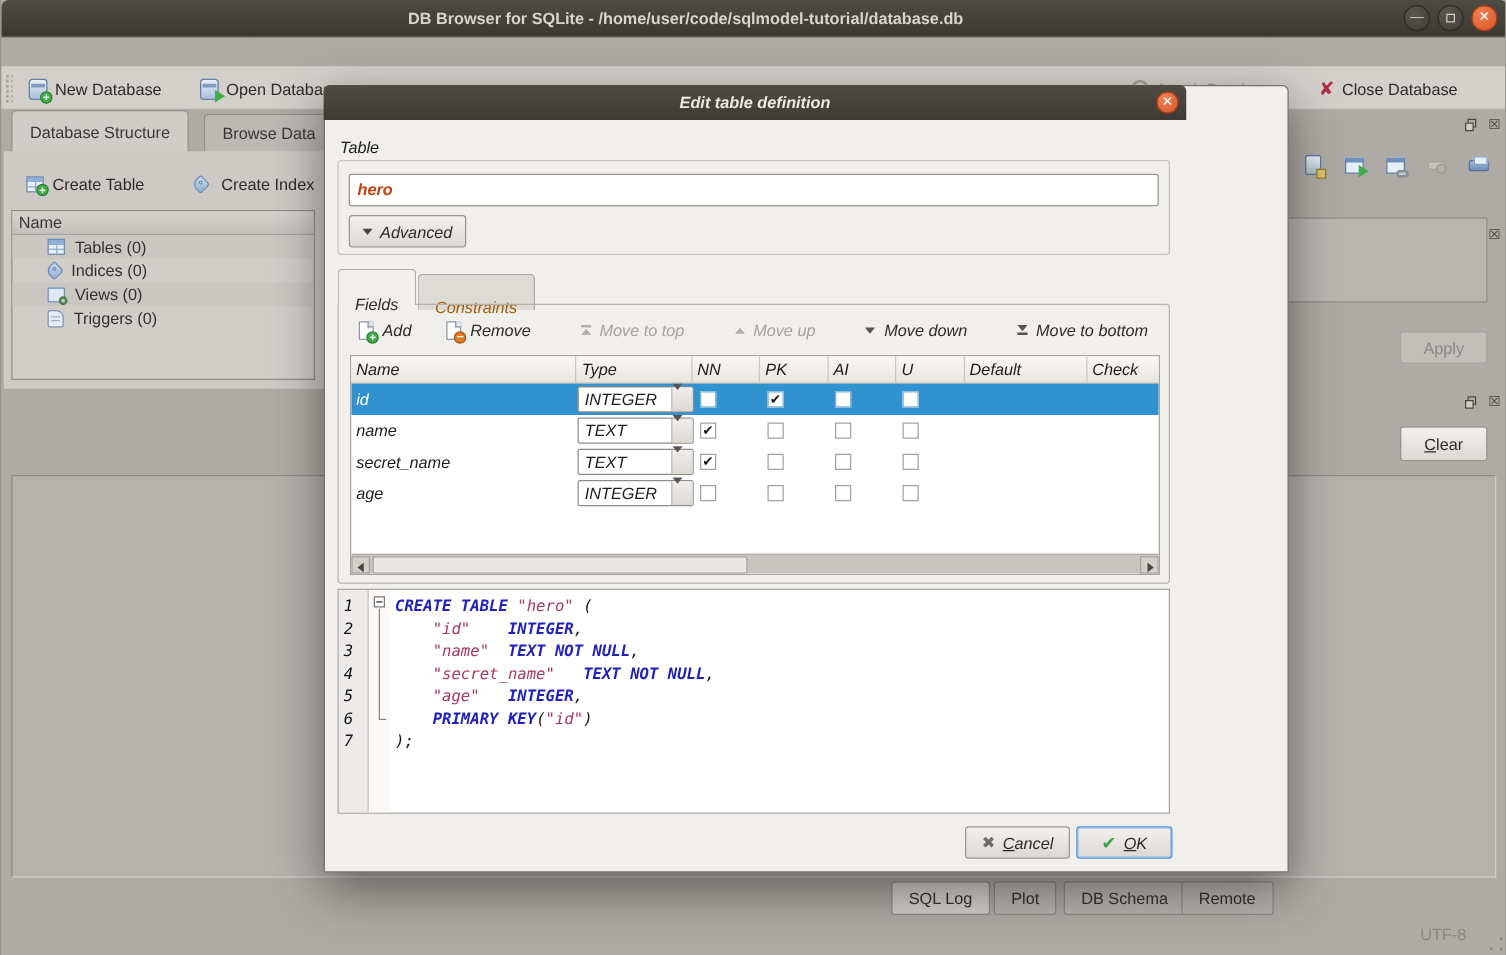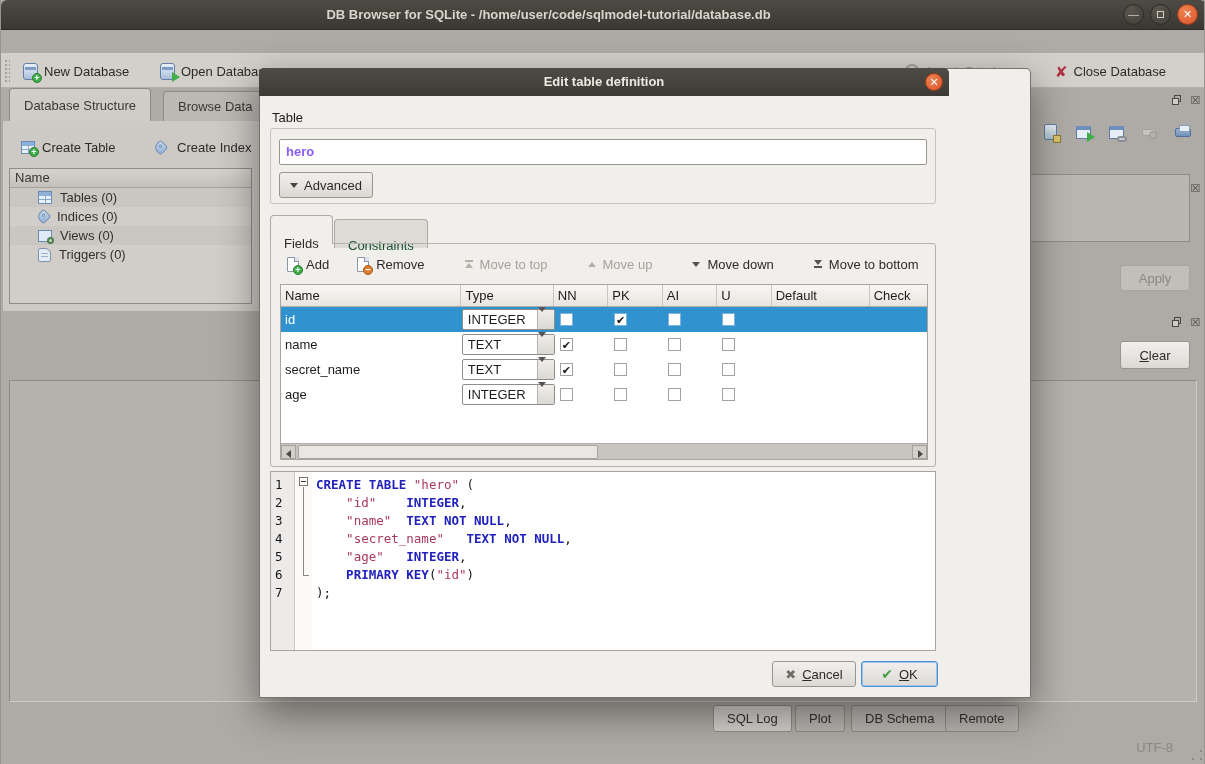--- a/index.html
+++ b/index.html
@@ -115,39 +115,39 @@
   .btab { position:absolute; top:705px; height:27px; line-height:25px; padding:0 13px;
     border:1px solid #8e8a86; border-radius:3px; background:#b7b3af; color:#33312d; }
   .btab.active { background:#d2ceca; }
   .statusbar { position:absolute; left:0; top:732px; width:1205px; height:32px; }
   .status-enc { position:absolute; right:33px; top:8px; color:#8b8781; }
   .grip { position:absolute; right:4px; bottom:4px; width:2px; height:2px; background:#8b8781;
     box-shadow:8px 0 #8b8781, 8px -8px #8b8781, 0 -8px #8b8781, -8px 0 #8b8781, 0 8px 0 transparent; }
 
   
   .dialog { position:absolute; left:258px; top:68px; width:772px; height:630px; background:#f1efec;
-    border:1px solid #76726c; border-radius:5px 5px 0 0; box-shadow:0 14px 40px rgba(0,0,0,.45); }
+    border:1px solid #76726c; border-radius:5px 5px 0 0; box-shadow:0 14px 40px rgba(0,0,0,.45);font-style:italic; }
   .dlg-titlebar { position:absolute; left:-1px; top:-1px; width:690px; height:28px;
     background:linear-gradient(#4f4c46,#3d3a35); border-radius:5px 5px 0 0; }
   .dlg-title { text-align:center; line-height:27px; font-weight:bold; color:#ece9e1; }
   .dlg-close { position:absolute; right:6px; top:5px; width:18px; height:18px; border-radius:50%;
     background:radial-gradient(circle at 35% 30%,#f08252,#d9552a); border:1px solid #a33d17;
     color:#fff; font-size:11px; line-height:16px; text-align:center; font-weight:bold; }
   .dlg-label-table { position:absolute; left:12px; top:41px; color:#1c1b19; }
   .dlg-groupframe { position:absolute; left:10px; top:59px; width:666px; height:76px;
     border:1px solid #c6c2be; border-radius:3px; }
   .dlg-input { position:absolute; left:19px; top:70px; width:648px; height:26px; background:#fff;
     border:1px solid #9a968f; border-radius:2px; padding:0 6px; font-weight:bold; font-size:13px;
-    line-height:24px; color:#8b5cf6; font-family:inherit; }
+    line-height:24px; color:#c2410c; font-family:inherit; }
   .dlg-advanced { position:absolute; left:19px; top:103px; width:94px; height:26px; }
   .tri-down { width:0; height:0; border-left:4px solid transparent; border-right:4px solid transparent; border-top:5px solid #4a4742; }
 
   .dtab { position:absolute; border:1px solid #aeaaa5; border-bottom:none; border-radius:4px 4px 0 0; padding:14px 13px; }
   .dtab.active { top:146px; height:29px; line-height:28px; background:#f1efec; z-index:2; }
-  .dtab.inactive { top:150px; height:25px; line-height:23px; background:#dedad5; color:#14532d; }
+  .dtab.inactive { top:150px; height:25px; line-height:23px; background:#dedad5; color:#a16207; }
   .dlg-tabframe { position:absolute; left:10px; top:174px; width:666px; height:224px; border:1px solid #b5b1ad; border-radius:0 3px 3px 3px; }
 
   .f-toolbar { position:absolute; left:8px; top:8px; height:26px; display:flex; align-items:center; }
   .f-item { display:flex; align-items:center; gap:7px; padding:0 9px; height:26px; white-space:nowrap; }
   .f-item.disabled { color:#a5a19b; }
   .icon-docpage { position:relative; width:12px; height:15px; background:#fff; border:1px solid #8b95a3; border-radius:1px; }
   .icon-docpage::before { content:""; position:absolute; right:-1px; top:-1px; width:4px; height:4px; background:#dce3ec; border-left:1px solid #8b95a3; border-bottom:1px solid #8b95a3; }
   .badge-minus { position:absolute; right:-5px; bottom:-4px; width:10px; height:10px; border-radius:50%;
     background:#e07b28; border:1px solid #a4561a; color:#fff; font-size:10px; line-height:8px; text-align:center; font-weight:bold; }
   .mv { display:flex; flex-direction:column; align-items:center; gap:1px; }

